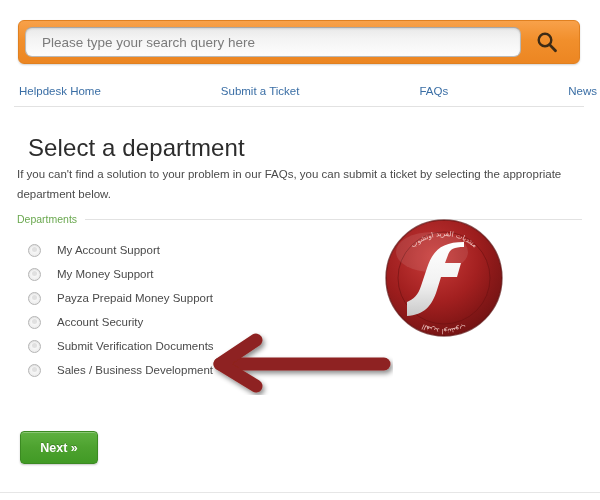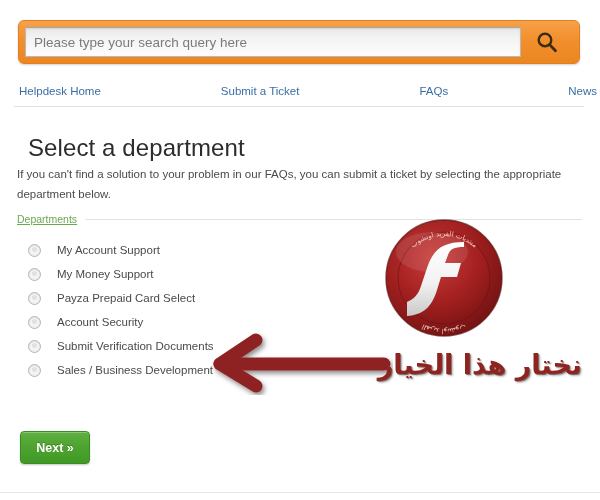--- a/index.html
+++ b/index.html
@@ -38,25 +38,25 @@
     display: flex;
     align-items: center;
   }
   .search-input {
     flex: 1 1 auto;
     height: 30px;
     box-sizing: border-box;
     border: 1px solid #b9b9b9;
     border-top-color: #a7a7a7;
     background: linear-gradient(to bottom, #e9e9e9 0%, #f4f4f4 40%, #fdfdfd 100%);
-    border-radius: 0;
+    border-radius: 7px;
     font-family: "Liberation Sans", sans-serif;
     font-size: 13.5px;
     color: #7b7b7b;
-    padding: 0 8px;
+    padding: 0 16px;
     outline: none;
     box-shadow: inset 0 1px 2px rgba(0,0,0,0.10);
   }
   .search-input::placeholder { color: #7b7b7b; opacity: 1; }
   .search-btn {
     flex: 0 0 auto;
     width: 52px;
     height: 32px;
     background: transparent;
     border: none;
@@ -134,21 +134,20 @@
   .legend-row {
     display: flex;
     align-items: center;
     height: 14px;
   }
   .legend-label {
     font-size: 10.5px;
     color: #6aa84f;
     white-space: nowrap;
     padding-right: 8px;
-    text-decoration: underline;
   }
   .legend-rule {
     flex: 1 1 auto;
     height: 1px;
     background: #e2e2e2;
   }
 
   .dept-list {
     margin: 0;
     padding: 0;
@@ -187,21 +186,21 @@
     white-space: nowrap;
     cursor: pointer;
     text-align: right;
   }
 
   
   .next-btn {
     position: absolute;
     left: 20px;
     top: 431px;
-    width: 70px;
+    width: 78px;
     height: 33px;
     box-sizing: border-box;
     border: 1px solid #3b8a22;
     border-radius: 4px;
     background: linear-gradient(to bottom, #5fb141 0%, #4da22f 50%, #419a25 100%);
     color: #ffffff;
     font-family: "Liberation Sans", sans-serif;
     font-size: 12.5px;
     font-weight: bold;
     cursor: pointer;
@@ -300,21 +299,21 @@
       <li class="dept-item">
         <span class="radio"></span>
         <span class="dept-label">My Account Support</span>
       </li>
       <li class="dept-item">
         <span class="radio"></span>
         <span class="dept-label">My Money Support</span>
       </li>
       <li class="dept-item">
         <span class="radio"></span>
-        <span class="dept-label">Payza Prepaid Card Select</span>
+        <span class="dept-label">Payza Prepaid Money Support</span>
       </li>
       <li class="dept-item">
         <span class="radio"></span>
         <span class="dept-label">Account Security</span>
       </li>
       <li class="dept-item">
         <span class="radio"></span>
         <span class="dept-label">Submit Verification Documents</span>
       </li>
       <li class="dept-item">
@@ -374,17 +373,14 @@
           <feDropShadow dx="2" dy="3" stdDeviation="2.6" flood-color="#000000" flood-opacity="0.45"></feDropShadow>
         </filter>
       </defs>
       <g filter="url(#arrowShadow)" fill="none" stroke="#8e2420" stroke-width="13" stroke-linecap="round" stroke-linejoin="round">
         <line x1="186" y1="34" x2="22" y2="34"></line>
         <polyline points="58,10 22,34 58,56"></polyline>
       </g>
     </svg>
   </div>
 
-  <div class="overlay arabic-note">
-    <div class="arabic-note-text">نختار هذا الخيار</div>
-  </div>
 
 </div>
 
 </body></html>

